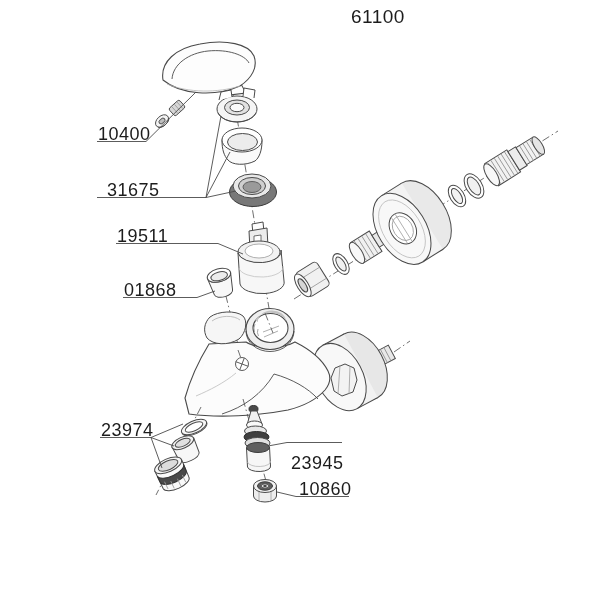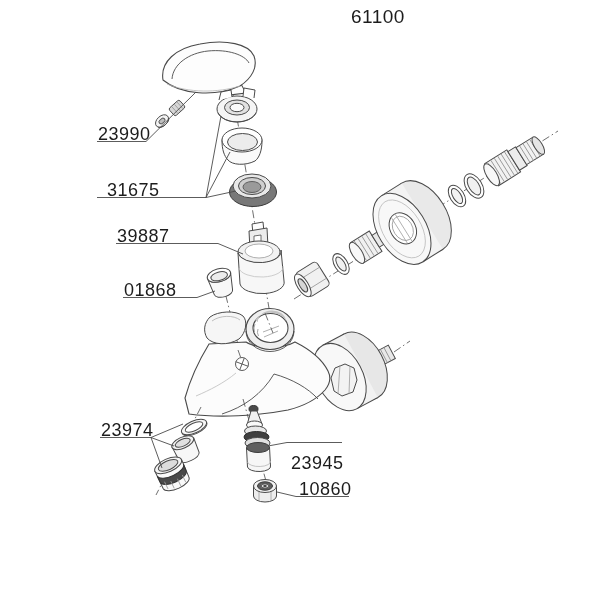--- a/index.html
+++ b/index.html
@@ -330,25 +330,25 @@
     <line x1="287" y1="442.5" x2="342" y2="442.5"></line>
     <line x1="287" y1="442.5" x2="268" y2="446"></line>
 
     <line x1="296" y1="496.5" x2="349" y2="496.5"></line>
     <line x1="296" y1="496.5" x2="277" y2="492"></line>
   </g>
 </svg>
 
 <div class="ptitle" style="left:351px;top:7px;">61100</div>
 
-<div class="plabel" style="left:98px;top:125px;">23990</div>
+<div class="plabel" style="left:98px;top:125px;">10400</div>
 
 <div class="plabel" style="left:107px;top:181px;">31675</div>
 
-<div class="plabel" style="left:117px;top:227px;">39887</div>
+<div class="plabel" style="left:117px;top:227px;">19511</div>
 
 <div class="plabel" style="left:124px;top:281px;">01868</div>
 
 <div class="plabel" style="left:101px;top:421px;">23974</div>
 
 <div class="plabel" style="left:291px;top:426px;margin-top:28px;">23945</div>
 
 <div class="plabel" style="left:299px;top:480px;">10860</div>
 
 </div>

